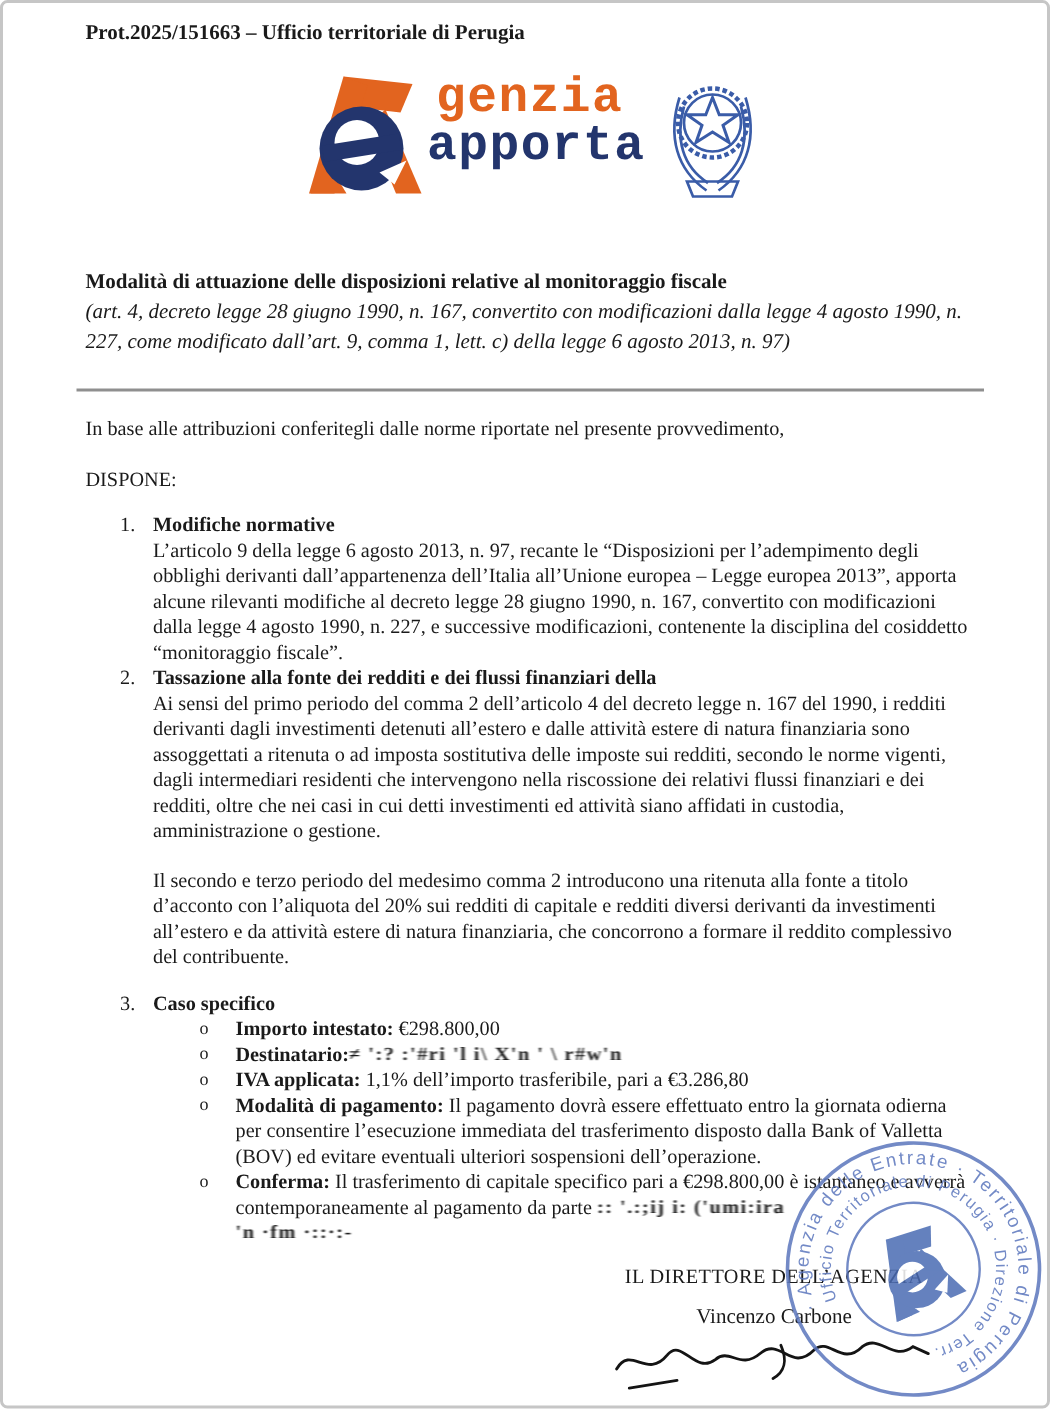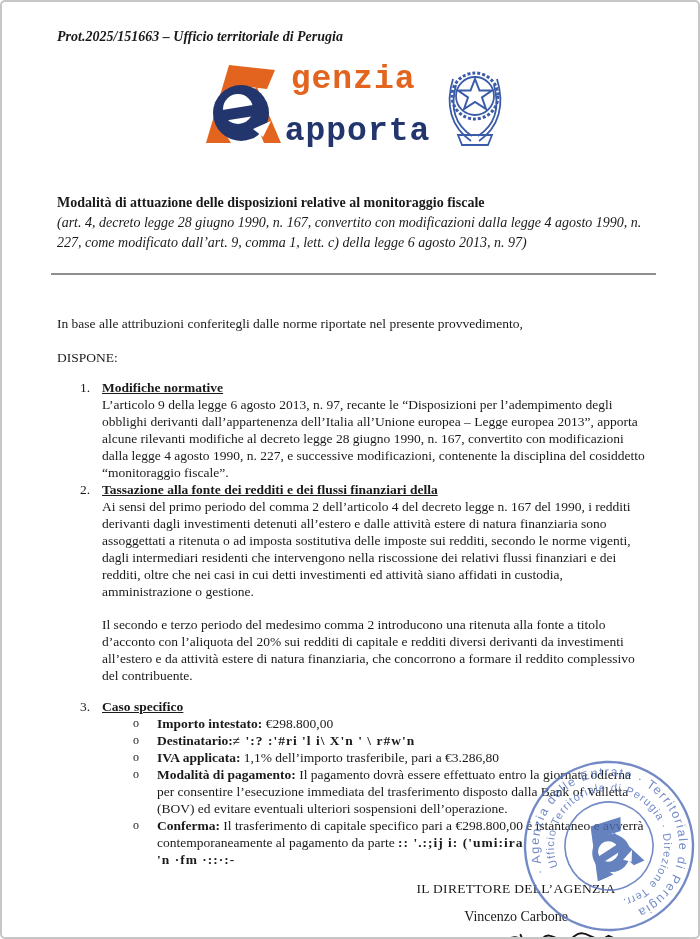--- a/index.html
+++ b/index.html
@@ -10,42 +10,42 @@
     border-radius:5px;
     box-sizing:border-box;
     overflow:hidden;
     position:relative;
     font-family:"Liberation Serif", serif;
     color:#1a1a1a;
     font-size:13.5px;
     line-height:17px;
   }
   .page{padding:0 48px 0 55px; position:relative;}
-  .prot{padding-top:26px;font-weight:bold;font-style:italic;font-size:14px;}
+  .prot{padding-top:12px;font-weight:bold;font-size:14px;}
   
   .logo-row{margin-top:16px;display:flex;justify-content:center;align-items:flex-start;height:88px;}
   .logo-lockup{display:flex;align-items:flex-start;}
   .logo-words{display:flex;flex-direction:column;margin-left:2px;margin-top:2px;
-    font-family:"Liberation Mono", monospace;font-weight:bold;letter-spacing:1px;gap:20px;}
+    font-family:"Liberation Mono", monospace;font-weight:bold;letter-spacing:1px;}
   .logo-word-top{font-size:33px;line-height:34px;color:#e2641f;margin-left:6px;}
   .logo-word-bottom{font-size:33px;line-height:34px;color:#23356d;margin-top:-2px;}
   .emblem{margin-left:14px;margin-top:2px;}
   
   .title{margin-top:44px;font-size:14px;line-height:20px;}
   .title-bold{font-weight:bold;}
   .title-italic{font-style:italic;}
   .rule{margin:20px -6px 0 -6px;border:0;border-top:2px solid #8f8f8f;height:0;}
-  .intro{margin-top:40px;}
+  .intro{margin-top:16px;}
   .dispone{margin-top:17px;font-weight:normal;}
   
   .olist{margin-top:13px;}
   .oitem{display:flex;margin-top:0;}
   .onum{width:22px;flex:0 0 22px;margin-left:23px;}
   .obody{flex:1;}
-  .ohead{font-weight:bold;text-decoration:underline;}
+  .ohead{font-weight:bold;}
   .para2{margin-top:16px;}
   .gap{height:14px;}
   
   .bullet{display:flex;}
   .bmark{flex:0 0 24px;margin-left:76px;font-size:12px;}
   .btxt{flex:1;}
   .blabel{font-weight:bold;}
   .redacted{font-weight:bold;filter:blur(0.55px);letter-spacing:1px;transform:scaleY(.92);display:inline-block;}
   
   .sigblock{width:260px;margin:12px 4px 0 auto;text-align:center;position:relative;}

